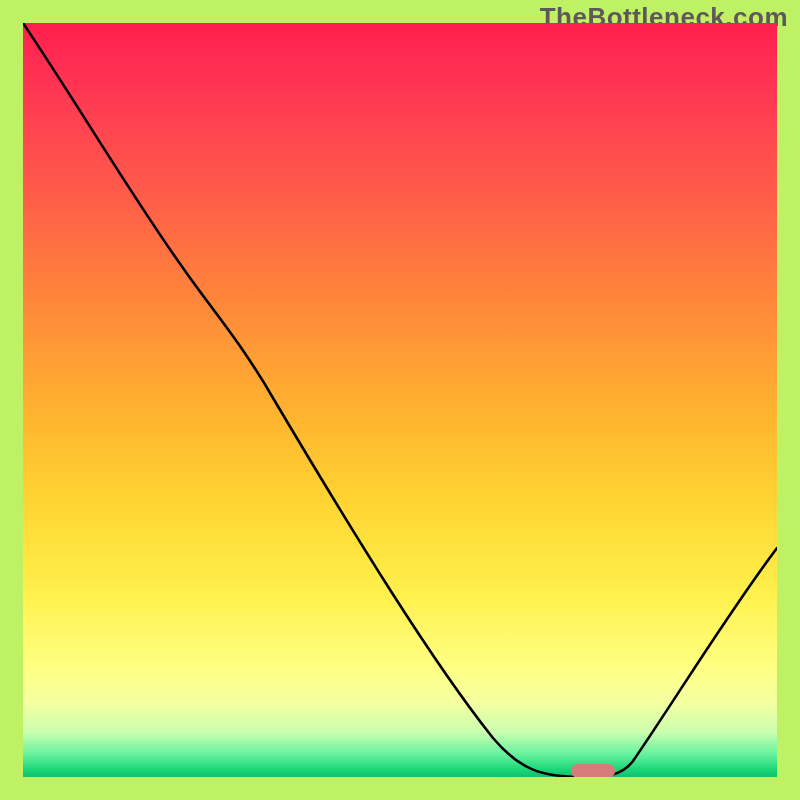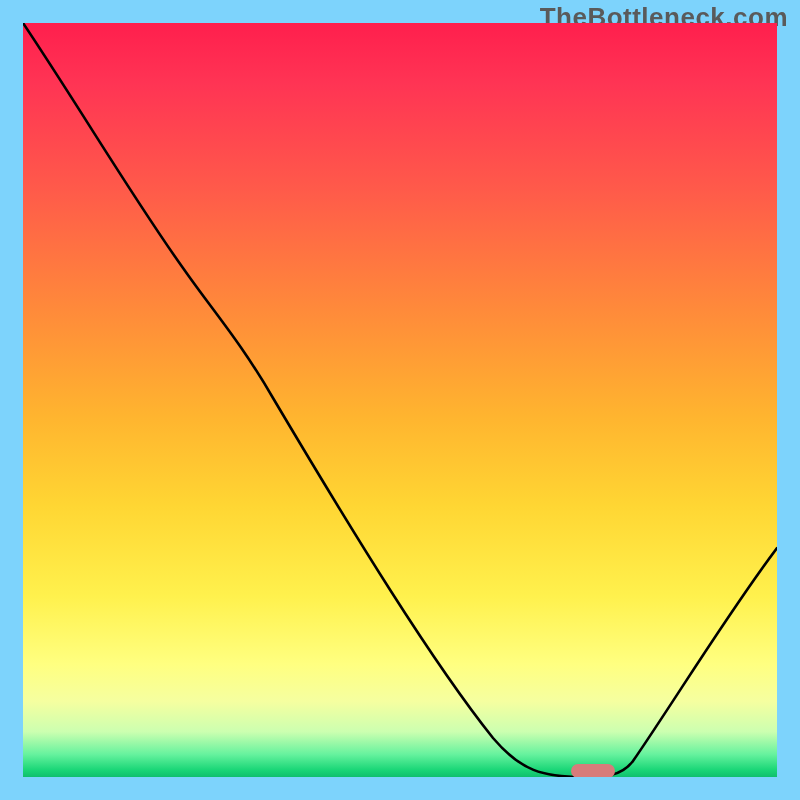--- a/index.html
+++ b/index.html
@@ -1,21 +1,21 @@
 <!DOCTYPE html>
 <html><head>
 <meta charset="utf-8">
 <style>
   * { margin: 0; padding: 0; box-sizing: border-box; }
   html, body { width: 800px; height: 800px; overflow: hidden; background: #000; }
   .frame {
     position: relative;
     width: 800px;
     height: 800px;
-    background: #7dd3fc;
+    background: #bef264;
   }
   .watermark {
     position: absolute;
     top: 2px;
     right: 12px;
     font-family: Arial, Helvetica, sans-serif;
     font-size: 26px;
     font-weight: 600;
     color: #5a5a5a;
     letter-spacing: 0.5px;

